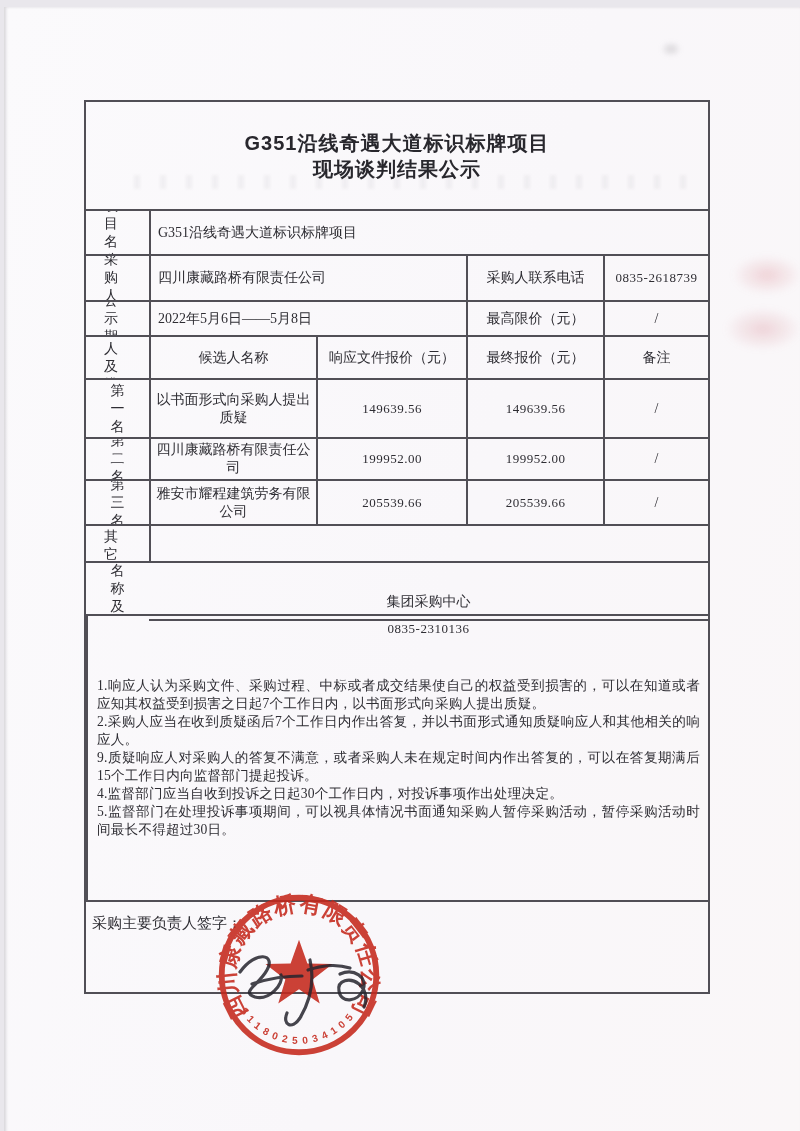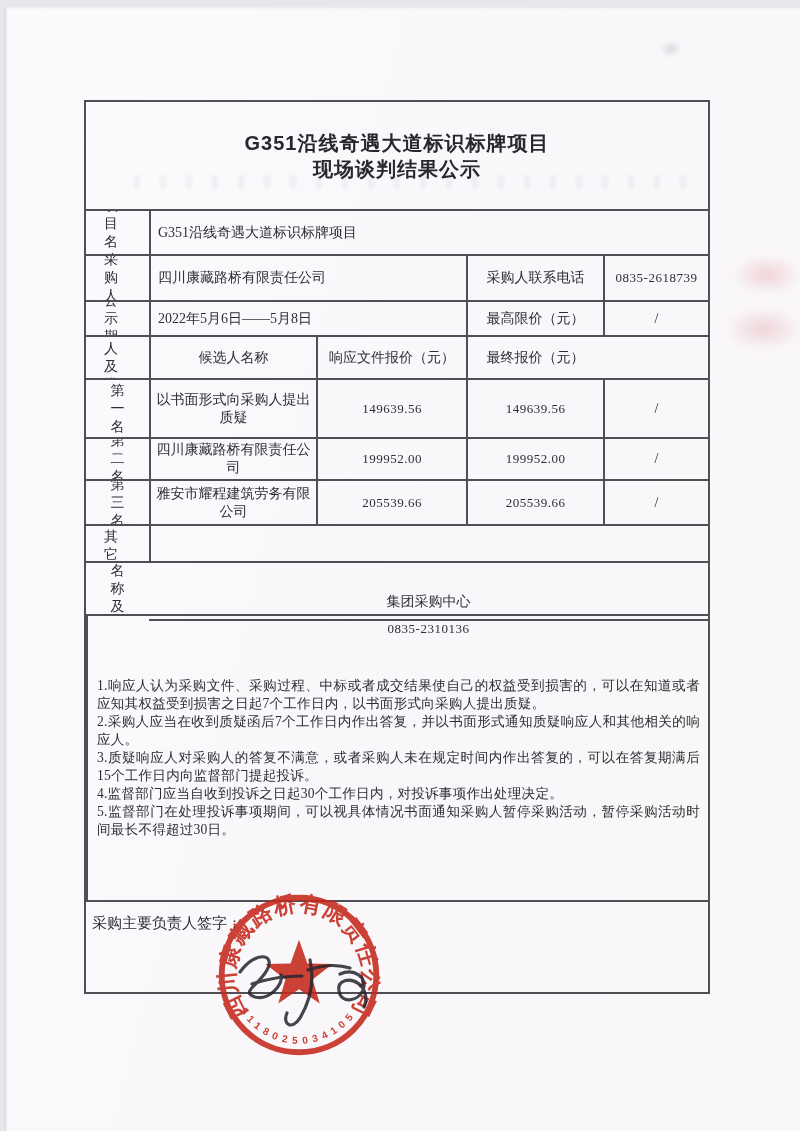--- a/index.html
+++ b/index.html
@@ -87,20 +87,21 @@
       <div class="cell left fs14" style="width:317px;flex:0 0 317px">2022年5月6日——5月8日</div>
       <div class="cell center fs14" style="width:137px;flex:0 0 137px">最高限价（元）</div>
       <div class="cell center fs14" style="flex:1">/</div>
     </div>
 
     <div class="trow" style="height:43px">
       <div class="cell cfirst label-col">候选人及排序</div>
       <div class="cell center fs14" style="width:167px;flex:0 0 167px">候选人名称</div>
       <div class="cell center fs14" style="width:150px;flex:0 0 150px">响应文件报价（元）</div>
       <div class="cell center fs14" style="width:137px;flex:0 0 137px">最终报价（元）</div>
+      <div class="cell center fs14" style="flex:1">备注</div>
     </div>
 
     <div class="trow" style="height:59px">
       <div class="cell cfirst label-col center" style="justify-content:center">第一名</div>
       <div class="cell center fs14" style="width:167px;flex:0 0 167px">以书面形式向采购人提出质疑</div>
       <div class="cell center num" style="width:150px;flex:0 0 150px">149639.56</div>
       <div class="cell center num" style="width:137px;flex:0 0 137px">149639.56</div>
       <div class="cell center fs14" style="flex:1">/</div>
     </div>
 
@@ -131,21 +132,21 @@
         <div class="sub fs14" style="flex:0 0 34px">集团采购中心</div>
         <div class="sub num" style="flex:1">0835-2310136</div>
       </div>
     </div>
 
     <div class="trow" style="height:286px">
       <div class="cell" style="flex:1;border-left:2px solid #514f56;padding:0">
         <div class="obj-text">
           <div>1.响应人认为采购文件、采购过程、中标或者成交结果使自己的权益受到损害的，可以在知道或者应知其权益受到损害之日起7个工作日内，以书面形式向采购人提出质疑。</div>
           <div>2.采购人应当在收到质疑函后7个工作日内作出答复，并以书面形式通知质疑响应人和其他相关的响应人。</div>
-          <div>3.质疑响应人对采购人的答复不满意，或者采购人未在规定时间内作出答复的，可以在答复期满后15个工作日内向监督部门提起投诉。</div>
+          <div>9.质疑响应人对采购人的答复不满意，或者采购人未在规定时间内作出答复的，可以在答复期满后15个工作日内向监督部门提起投诉。</div>
           <div>4.监督部门应当自收到投诉之日起30个工作日内，对投诉事项作出处理决定。</div>
           <div>5.监督部门在处理投诉事项期间，可以视具体情况书面通知采购人暂停采购活动，暂停采购活动时间最长不得超过30日。</div>
         </div>
       </div>
     </div>
 
     <div class="trow sig-row">
       <div class="cell cfirst sig-cell">采购主要负责人签字：</div>
     </div>
 

